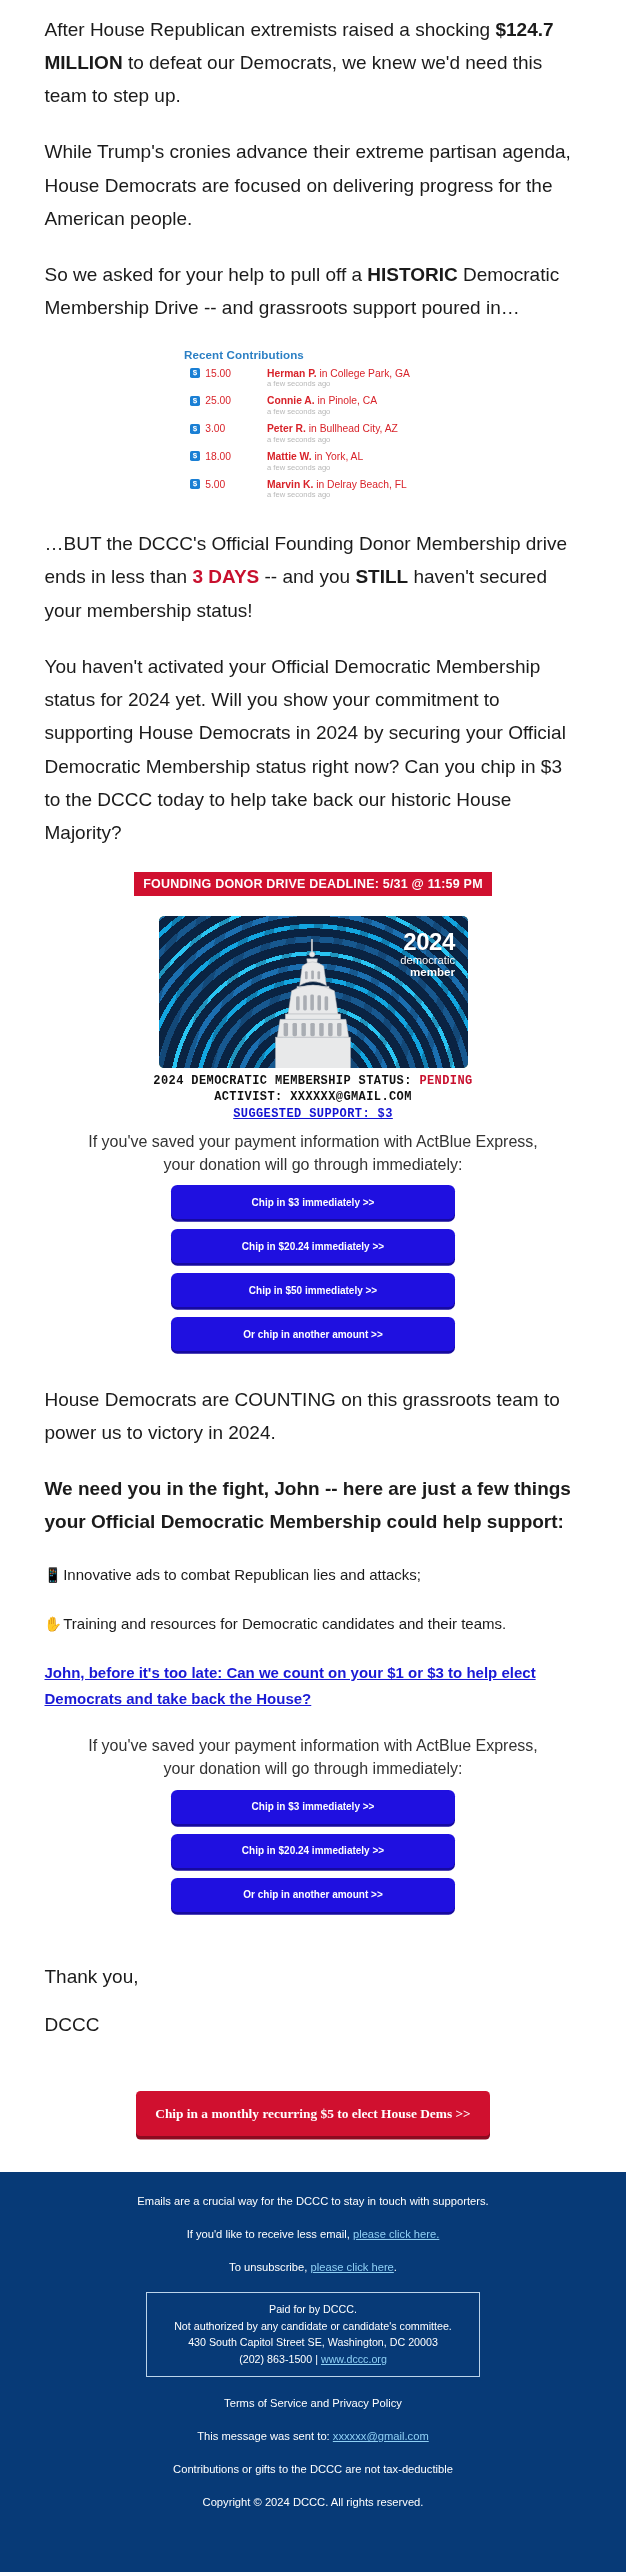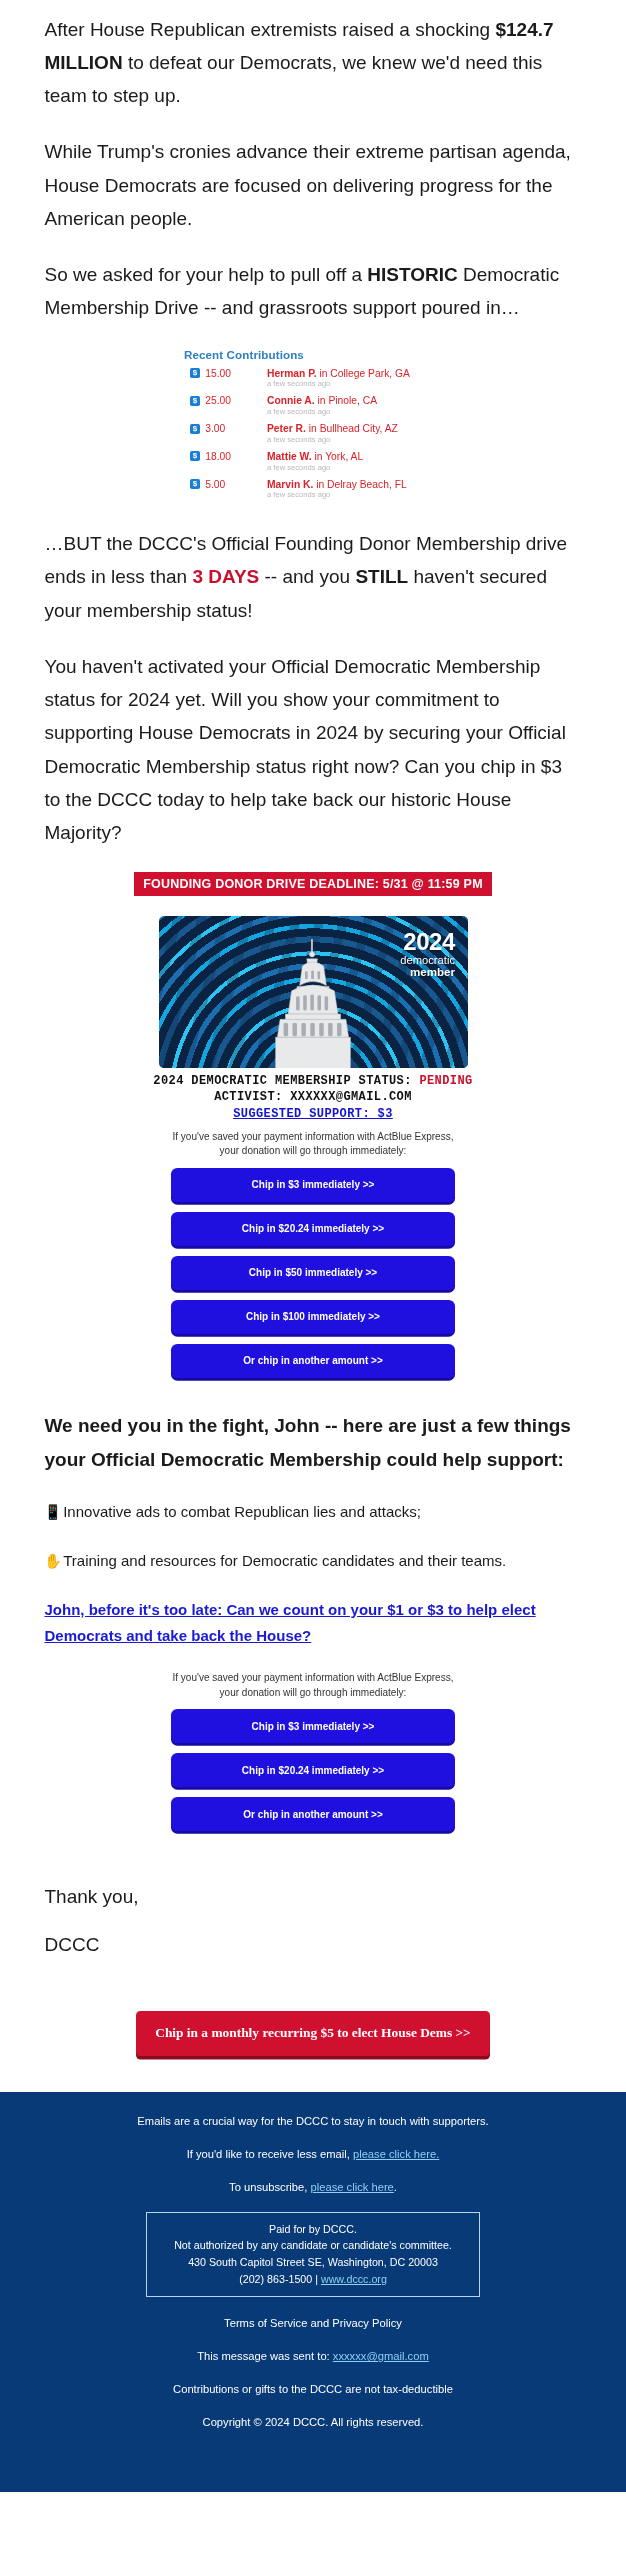--- a/index.html
+++ b/index.html
@@ -179,21 +179,21 @@
   .status-pending { color: #c8102e; }
   .status-support {
     color: #1414d2;
     text-decoration: underline;
     display: inline-block;
   }
 
   
   .express-note {
     text-align: center;
-    font-size: 10px;
+    font-size: 16px;
     line-height: 1.45;
     color: #333333;
     margin: 8px 0 9px 0;
   }
 
   
   .btn-col { text-align: center; }
   .btn-blue {
     display: block;
     width: 284px;
@@ -402,26 +402,26 @@
 
       <div class="express-note">
         <div>If you've saved your payment information with ActBlue Express,</div>
         <div>your donation will go through immediately:</div>
       </div>
 
       <div class="btn-col">
         <a href="#" class="btn-blue">Chip in $3 immediately &gt;&gt;</a>
         <a href="#" class="btn-blue">Chip in $20.24 immediately &gt;&gt;</a>
         <a href="#" class="btn-blue">Chip in $50 immediately &gt;&gt;</a>
-        <a href="#" class="btn-blue">Chip in $100 immediately &gt;&gt;</a>
         <a href="#" class="btn-blue">Or chip in another amount &gt;&gt;</a>
       </div>
 
       <div style="height:21.5px"></div>
 
+      <p class="para">House Democrats are COUNTING on this grassroots team to power us to victory in 2024.</p>
 
       <p class="para"><b>We need you in the fight, John -- here are just a few things your Official Democratic Membership could help support:</b></p>
 
 
       <p class="bullet"><span class="emo">📱</span><span>Innovative ads to combat Republican lies and attacks;</span></p>
 
       <p class="bullet"><span class="emo">✋</span><span>Training and resources for Democratic candidates and their teams.</span></p>
 
       <a href="#" class="big-link">John, before it's too late: Can we count on your $1 or $3 to help elect Democrats and take back the House?</a>
 

